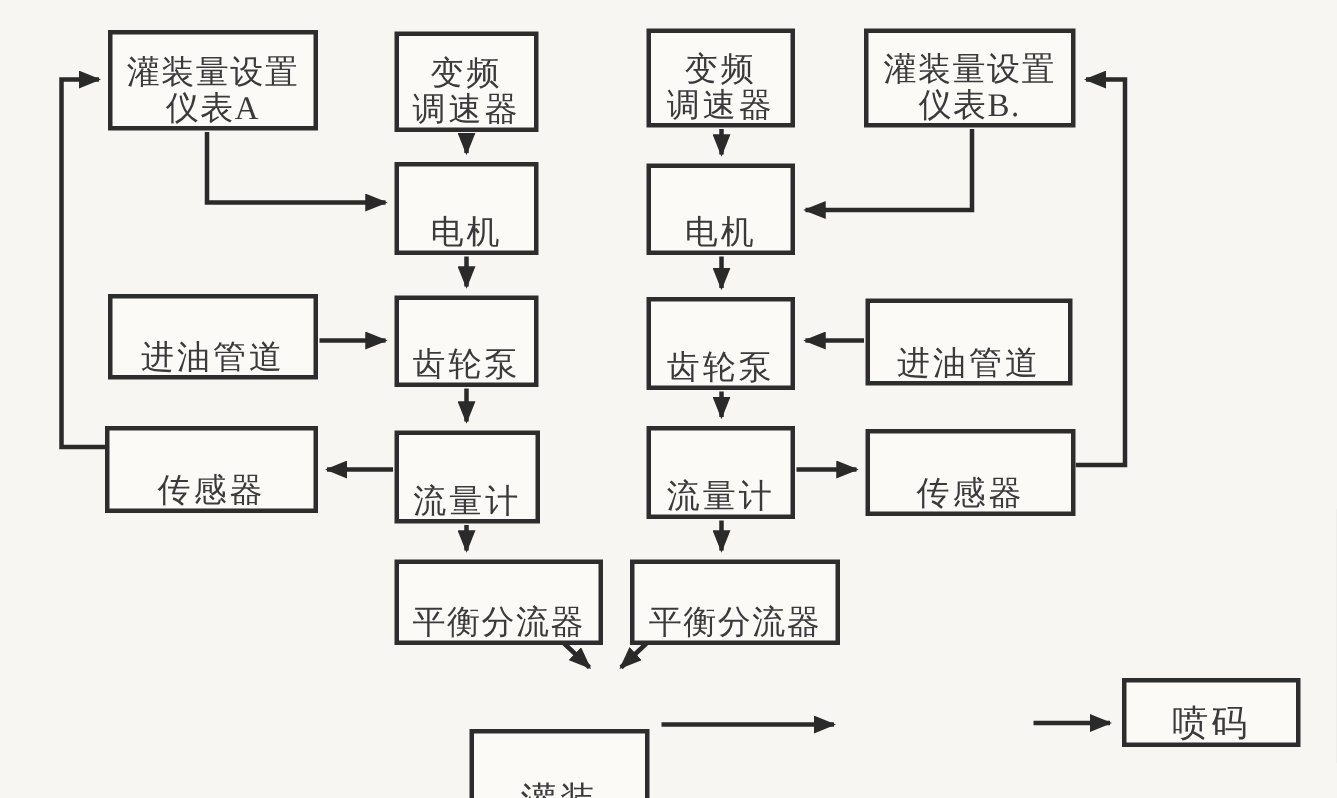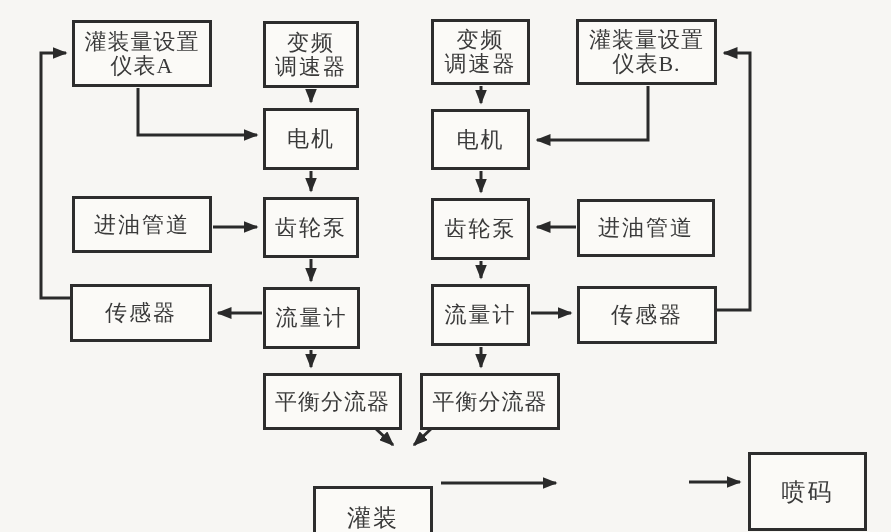--- a/index.html
+++ b/index.html
@@ -22,21 +22,21 @@
   }
   .node {
     position: absolute;
     box-sizing: border-box;
     border: 3px solid #2d2d2d;
     background: #fbfaf7;
     color: #3a3a3a;
     display: flex;
     flex-direction: column;
     align-items: center;
-    justify-content: center;
+    justify-content: flex-end;
     text-align: center;
     font-size: 22px;
     letter-spacing: 2px;
     line-height: 24px;
   }
   .node .ln { display: block; white-space: nowrap; }
   .node.big { font-size: 24px; }
   .node.tight { letter-spacing: 1px; }
 </style>
 </head>
@@ -140,17 +140,17 @@
 
   <div class="node tight" style="left:420px; top:373px; width:140px; height:57px;">
     <span class="ln">平衡分流器</span>
   </div>
 
   <div class="node big" style="left:313px; top:452px; width:120px; height:63px;margin-top:34px;">
     <span class="ln">灌装</span>
   </div>
 
 
-  <div class="node big" style="left:748px; top:452px; width:119px; height:79px;">
+  <div class="node big" style="left:748px; top:452px; width:119px; height:46px;">
     <span class="ln">喷码</span>
   </div>
 
 </div>
 
 </body></html>

